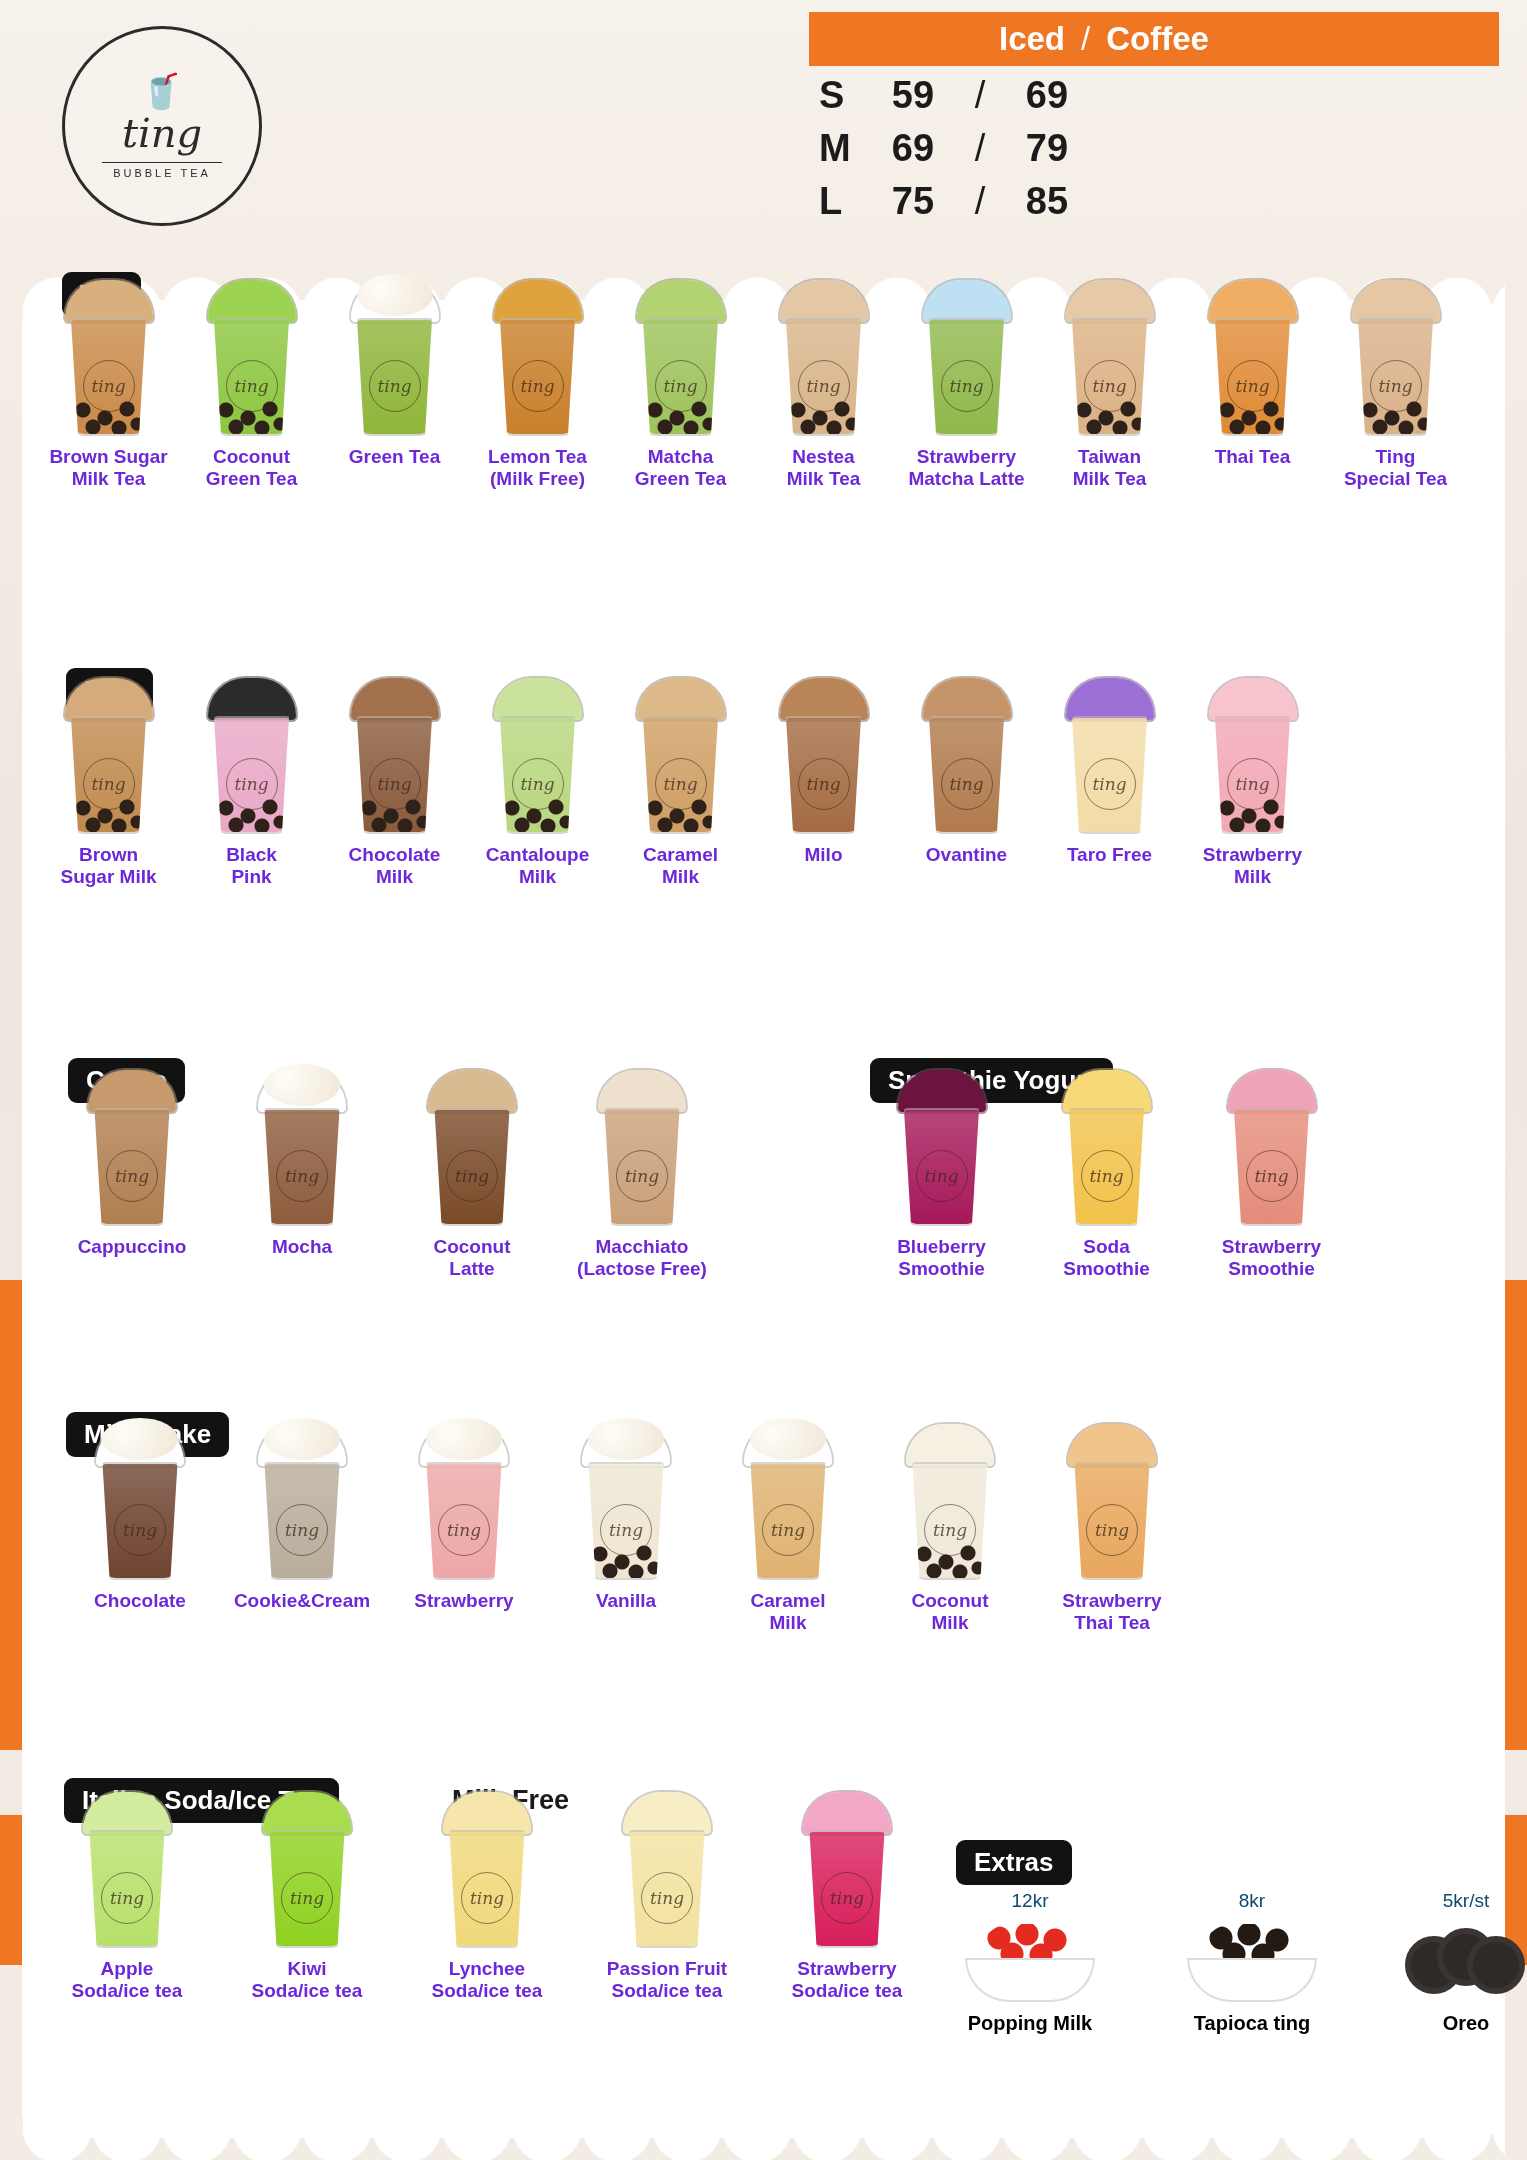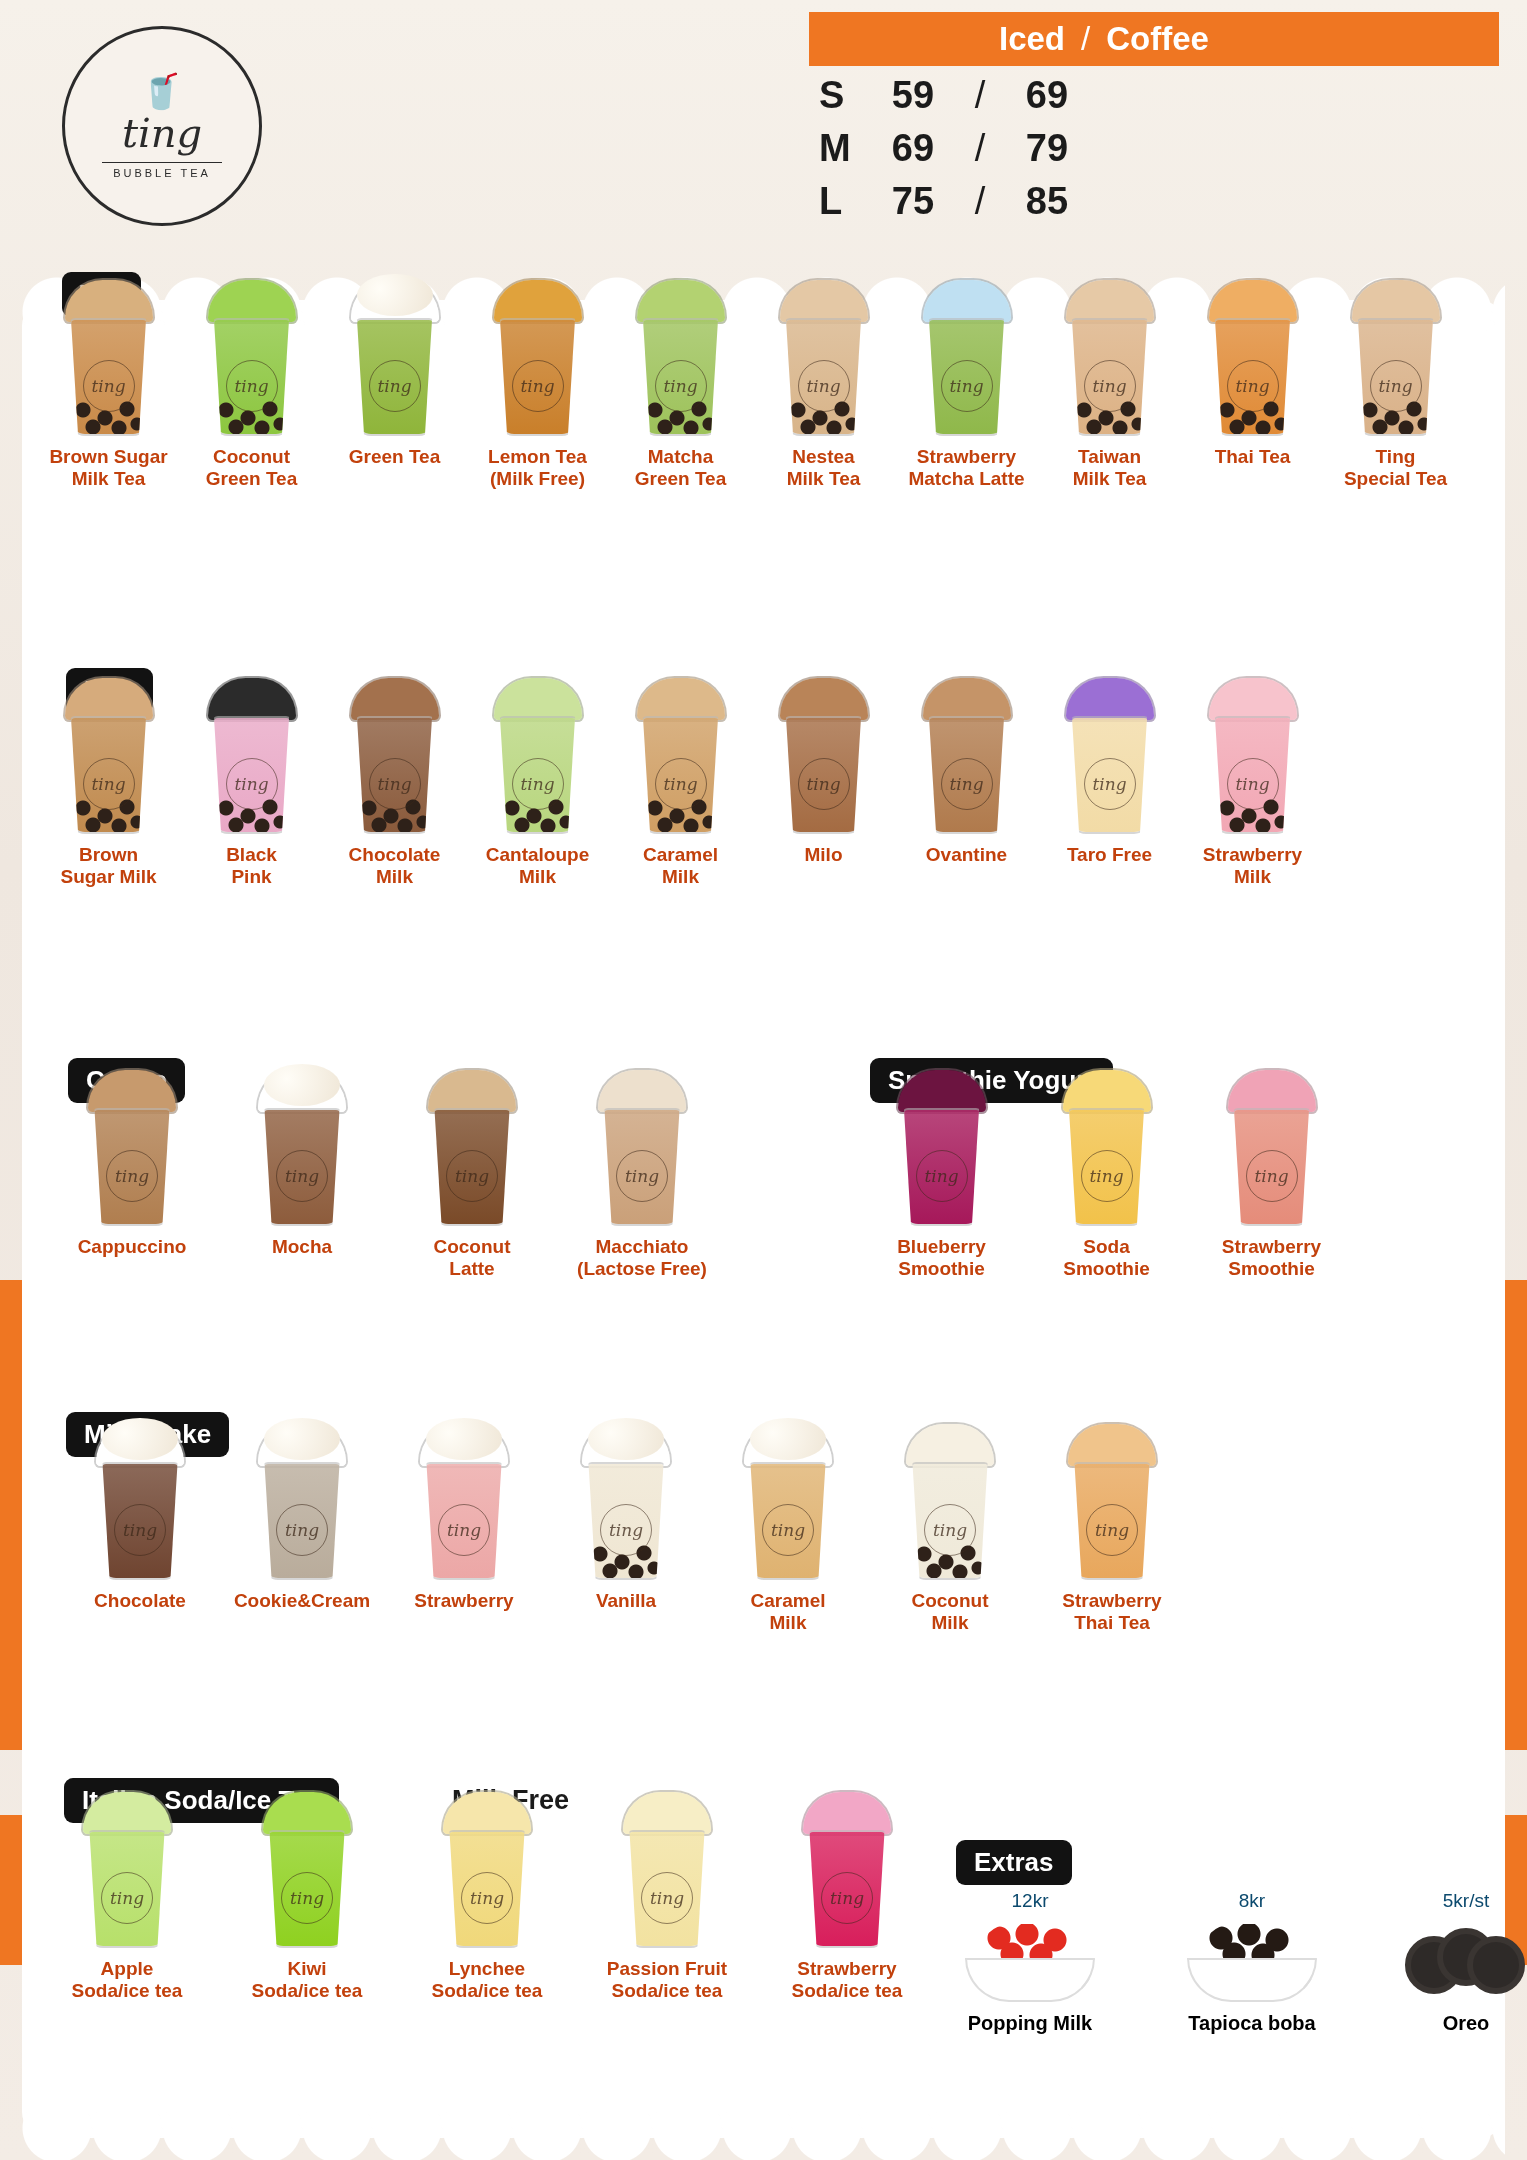--- a/index.html
+++ b/index.html
@@ -90,21 +90,21 @@
   .price-row .p2 { width:92px; text-align:center; }
 
   
   .sec-label {
     display:inline-block; background:#121212; color:#fff;
     font-size:26px; font-weight:bold; padding:7px 18px; border-radius:9px;
   }
   .sec-label.plain { background:transparent; color:#1b1b1b; }
   .item { text-align:center; }
   .item .name {
-    font-size:19px; font-weight:bold; color:#c2410c; line-height:1.18;
+    font-size:19px; font-weight:bold; color:#6d28d9; line-height:1.18;
     margin-top:8px; white-space:pre-line;
   }
   
   .cup { position:relative; margin:0 auto; width:96px; height:160px; }
   .cup .lid {
     position:absolute; top:0; left:2px; width:92px; height:46px;
     border-radius:50px 50px 8px 8px;
     background:rgba(255,255,255,.55);
     border:2px solid rgba(120,120,120,.35);
     overflow:hidden;
@@ -735,21 +735,21 @@
           <div class="dish"></div>
         </div>
         <div class="name">Popping Milk</div>
       </div>
       <div class="extra" style="position: absolute; left: 1152px; top: 1890px; width: 200px;">
         <div class="price">8kr</div>
         <div class="bowl">
           <div class="balls" style="background:radial-gradient(circle at 20px 14px,#241a14 11px,transparent 12px),radial-gradient(circle at 48px 10px,#241a14 11px,transparent 12px),radial-gradient(circle at 76px 16px,#241a14 11px,transparent 12px),radial-gradient(circle at 33px 30px,#241a14 11px,transparent 12px),radial-gradient(circle at 62px 31px,#241a14 11px,transparent 12px);"></div>
           <div class="dish"></div>
         </div>
-        <div class="name">Tapioca boba</div>
+        <div class="name">Tapioca ting</div>
       </div>
       <div class="extra" style="position: absolute; left: 1366px; top: 1890px; width: 200px;">
         <div class="price">5kr/st</div>
         <div class="oreo">
           <span style="left:4px;top:18px;"></span>
           <span style="left:36px;top:10px;"></span>
           <span style="left:66px;top:18px;"></span>
         </div>
         <div class="name">Oreo</div>
       </div>

